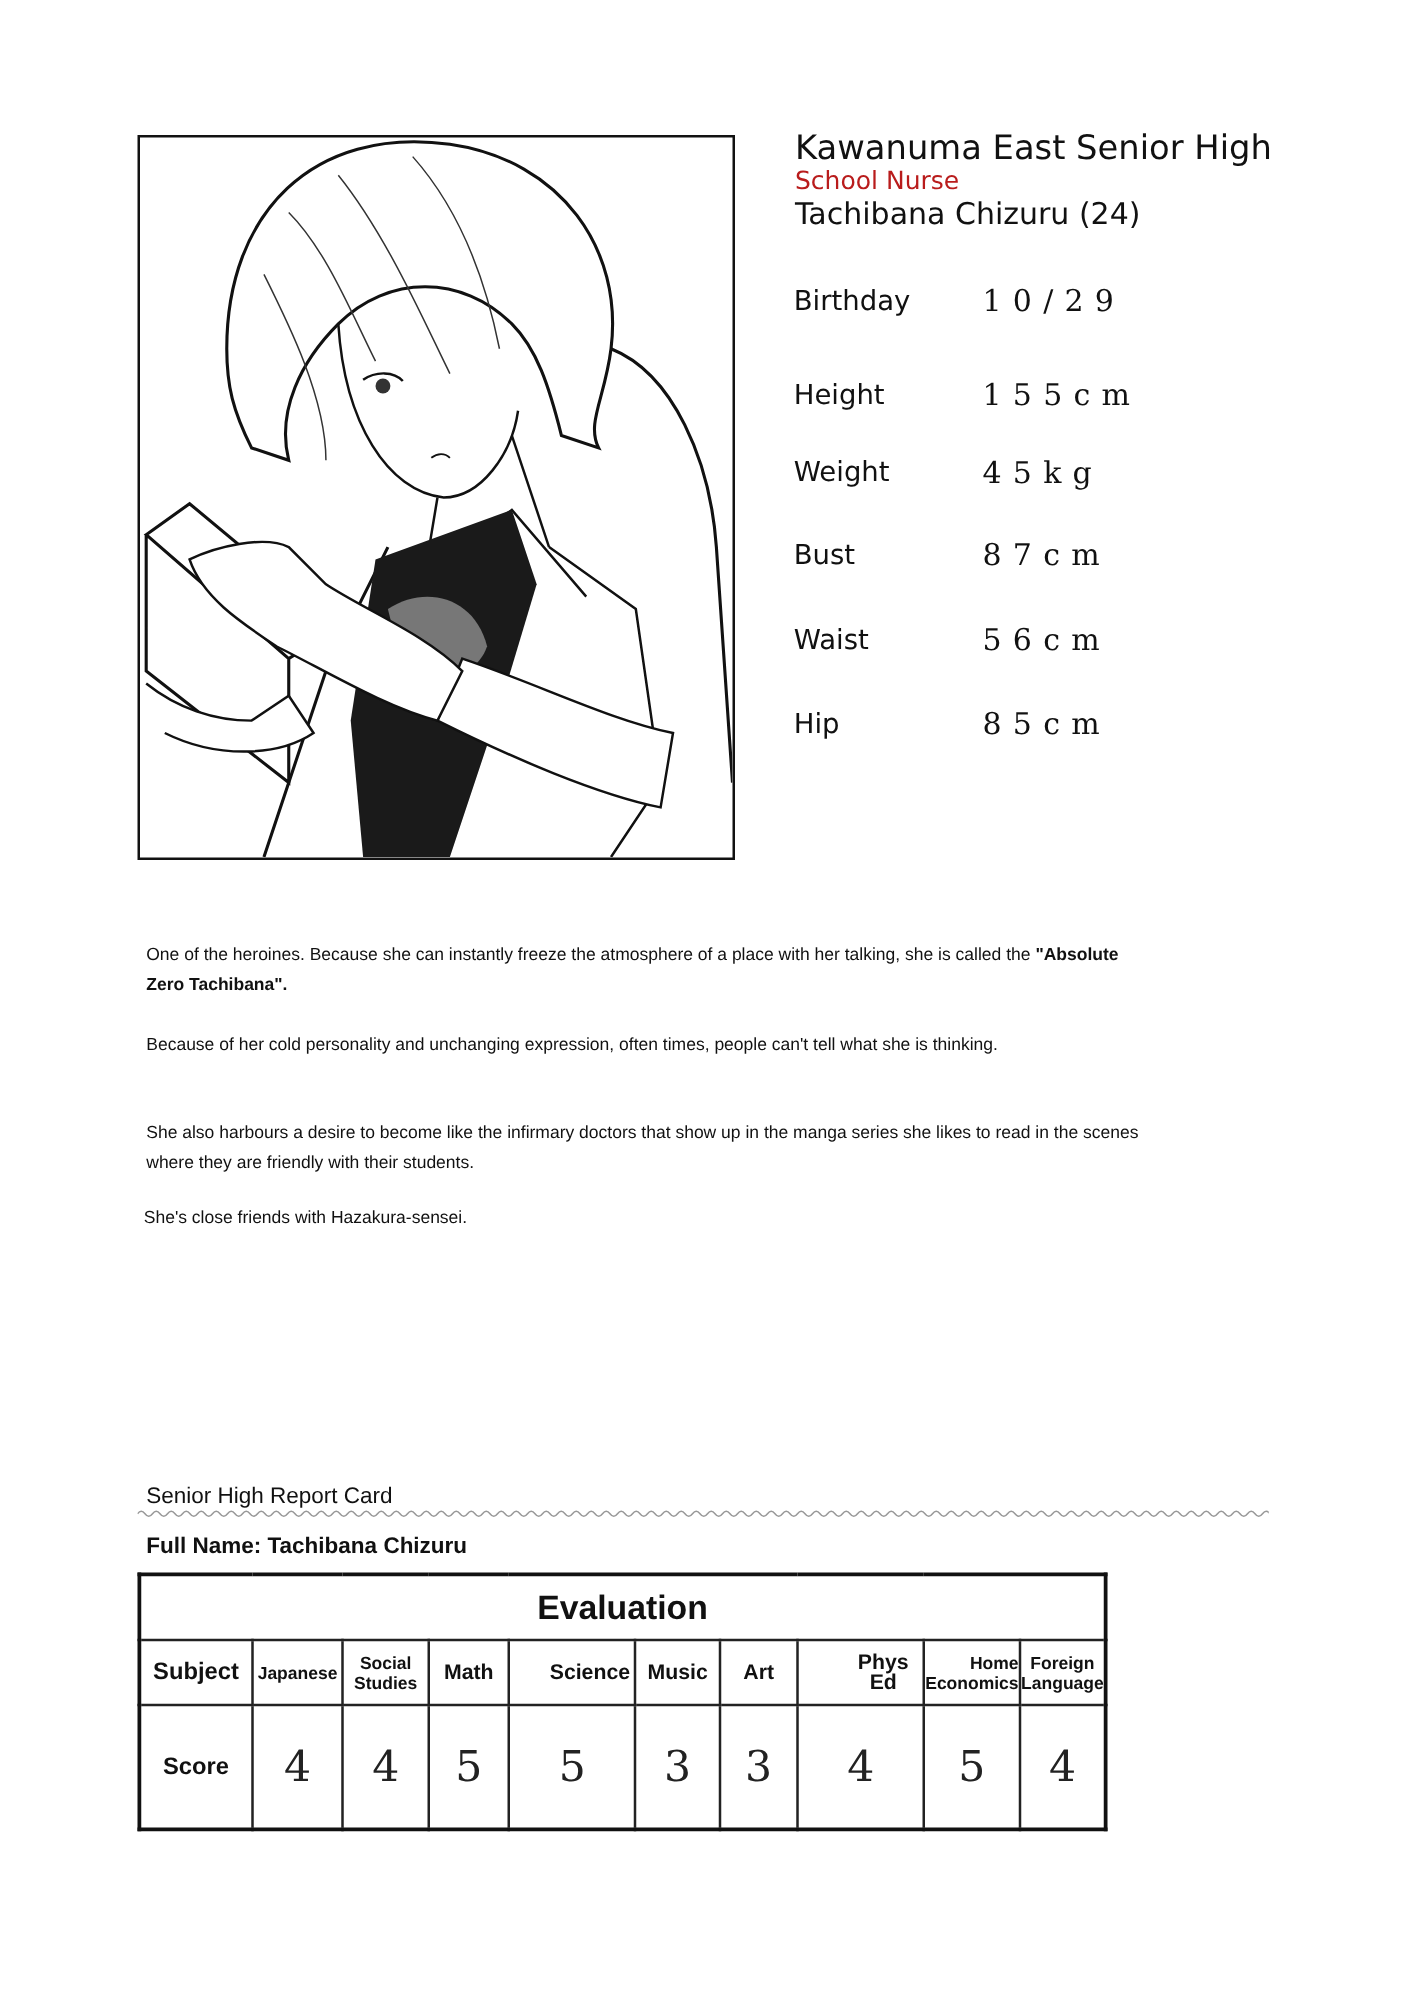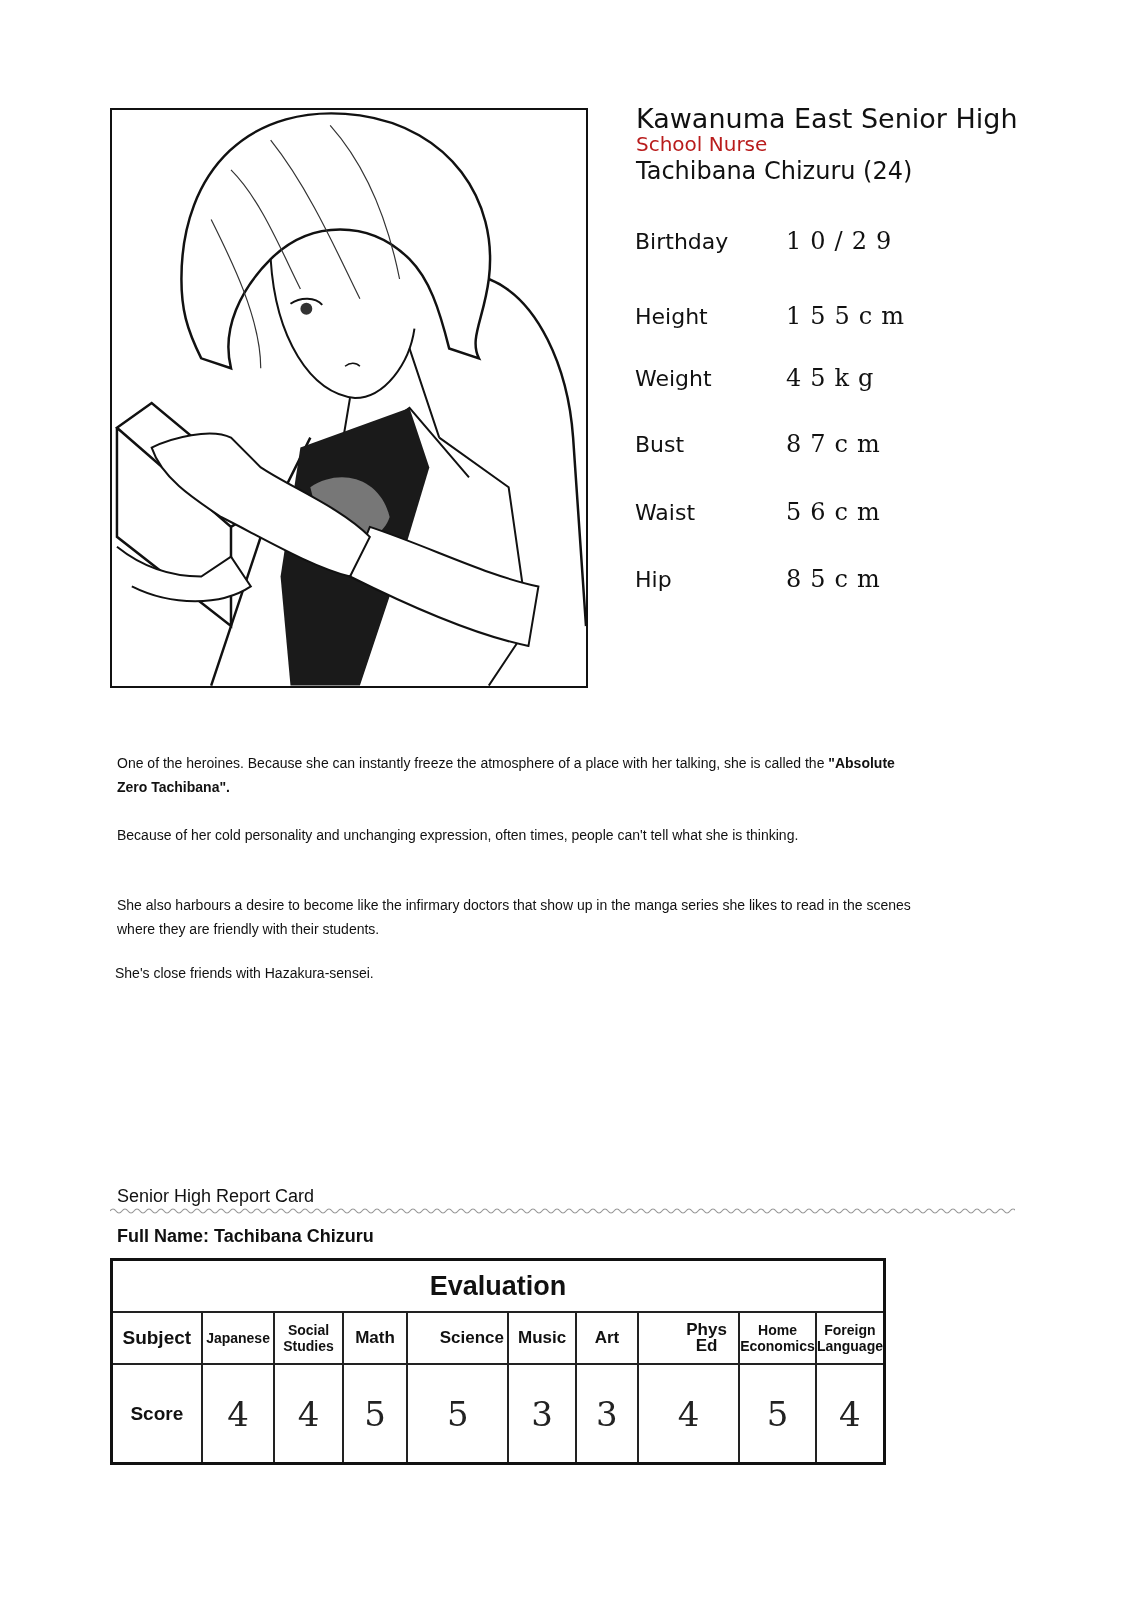--- a/index.html
+++ b/index.html
@@ -134,21 +134,21 @@
   </tr>
   <tr class="subject-row">
     <td class="row-head">Subject</td>
     <td class="subj" style="width:74px;"><span>Japanese</span></td>
     <td class="subj" style="width:73px;"><span>Social</span><br><span>Studies</span></td>
     <td class="subj big" style="width:73px;"><span>Math</span></td>
     <td class="subj big" style="width:74px;padding-left:28px;"><span>Science</span></td>
     <td class="subj big" style="width:73px;margin-left:12px;"><span>Music</span></td>
     <td class="subj big" style="width:76px;"><span>Art</span></td>
     <td class="subj big" style="width:73px;padding-left:36px;"><span>Phys Ed</span></td>
-    <td class="subj" style="width:74px;"><span>Home</span><br><span>Economics</span></td>
+    <td class="subj" style="width:74px;text-align:right;"><span>Home</span><br><span>Economics</span></td>
     <td class="subj"><span>Foreign</span><br><span>Language</span></td>
   </tr>
   <tr class="score-row">
     <td class="row-head">Score</td>
     <td class="score">4</td>
     <td class="score">4</td>
     <td class="score">5</td>
     <td class="score">5</td>
     <td class="score">3</td>
     <td class="score">3</td>

